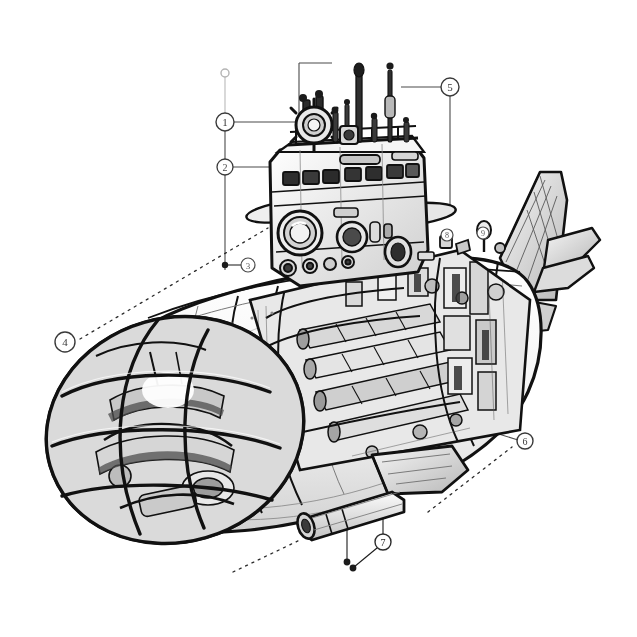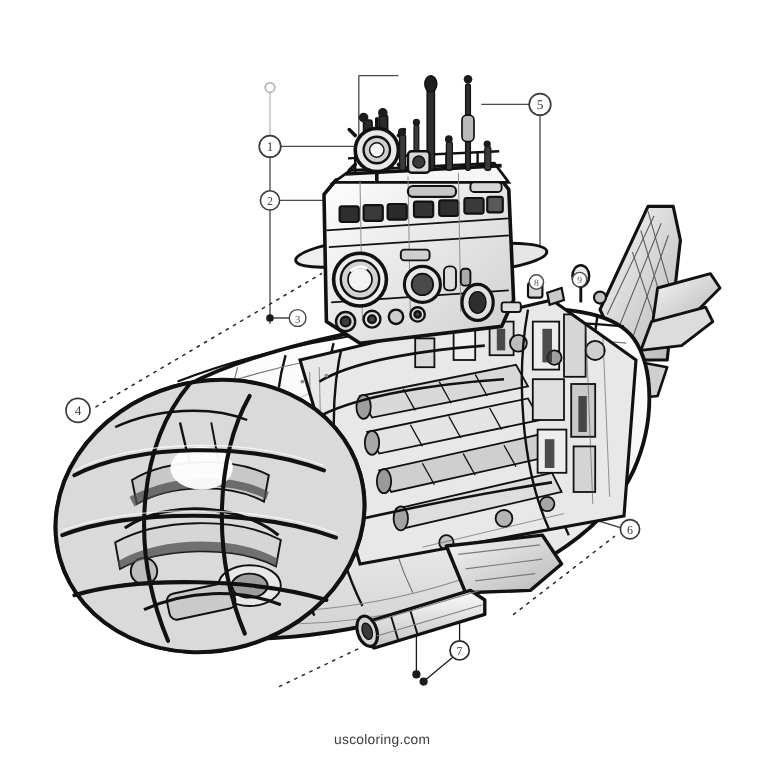--- a/index.html
+++ b/index.html
@@ -505,14 +505,13 @@
         <text x="447" y="238" text-anchor="middle" font-family="Liberation Serif, serif" font-size="8" fill="#5a5a5a">8</text>
       </g>
 
       <g>
         <circle cx="483" cy="233" r="6" fill="#ffffff" stroke="#4a4a4a" stroke-width="1.2"></circle>
         <text x="483" y="236" text-anchor="middle" font-family="Liberation Serif, serif" font-size="8" fill="#5a5a5a">9</text>
       </g>
     </g>
   </svg>
 
-  <div id="watermark">uscoloring.com</div>
 </div>
 
 </body></html>

